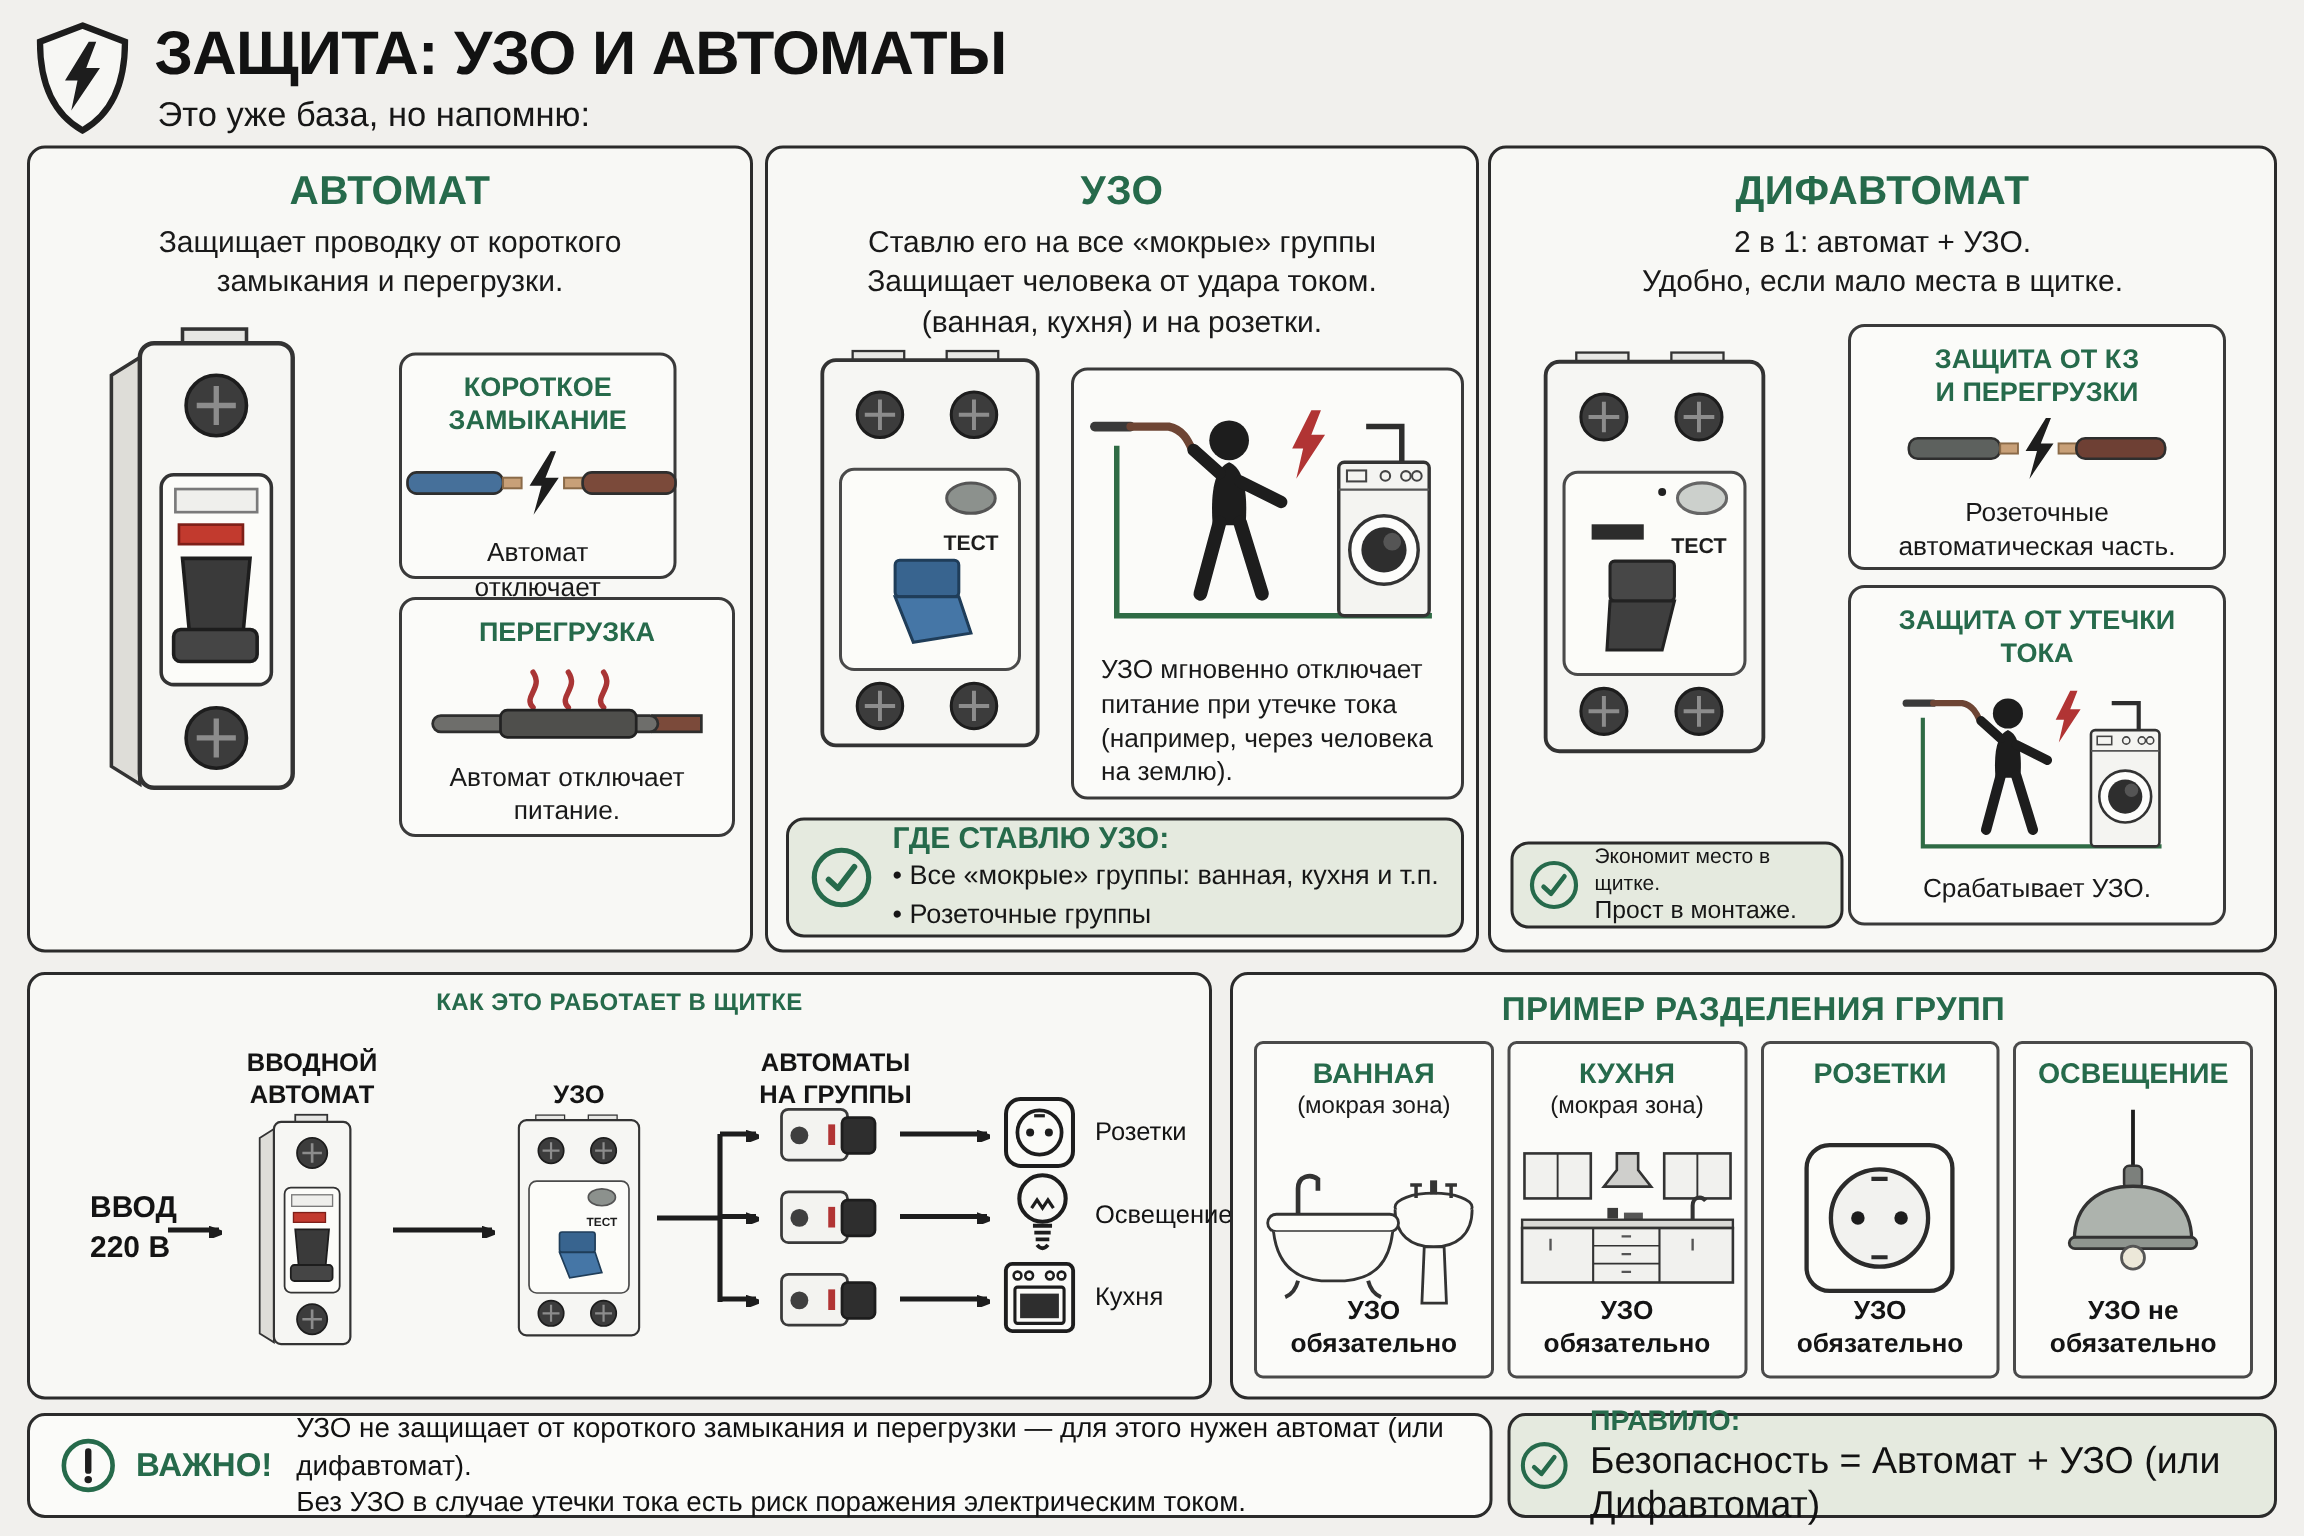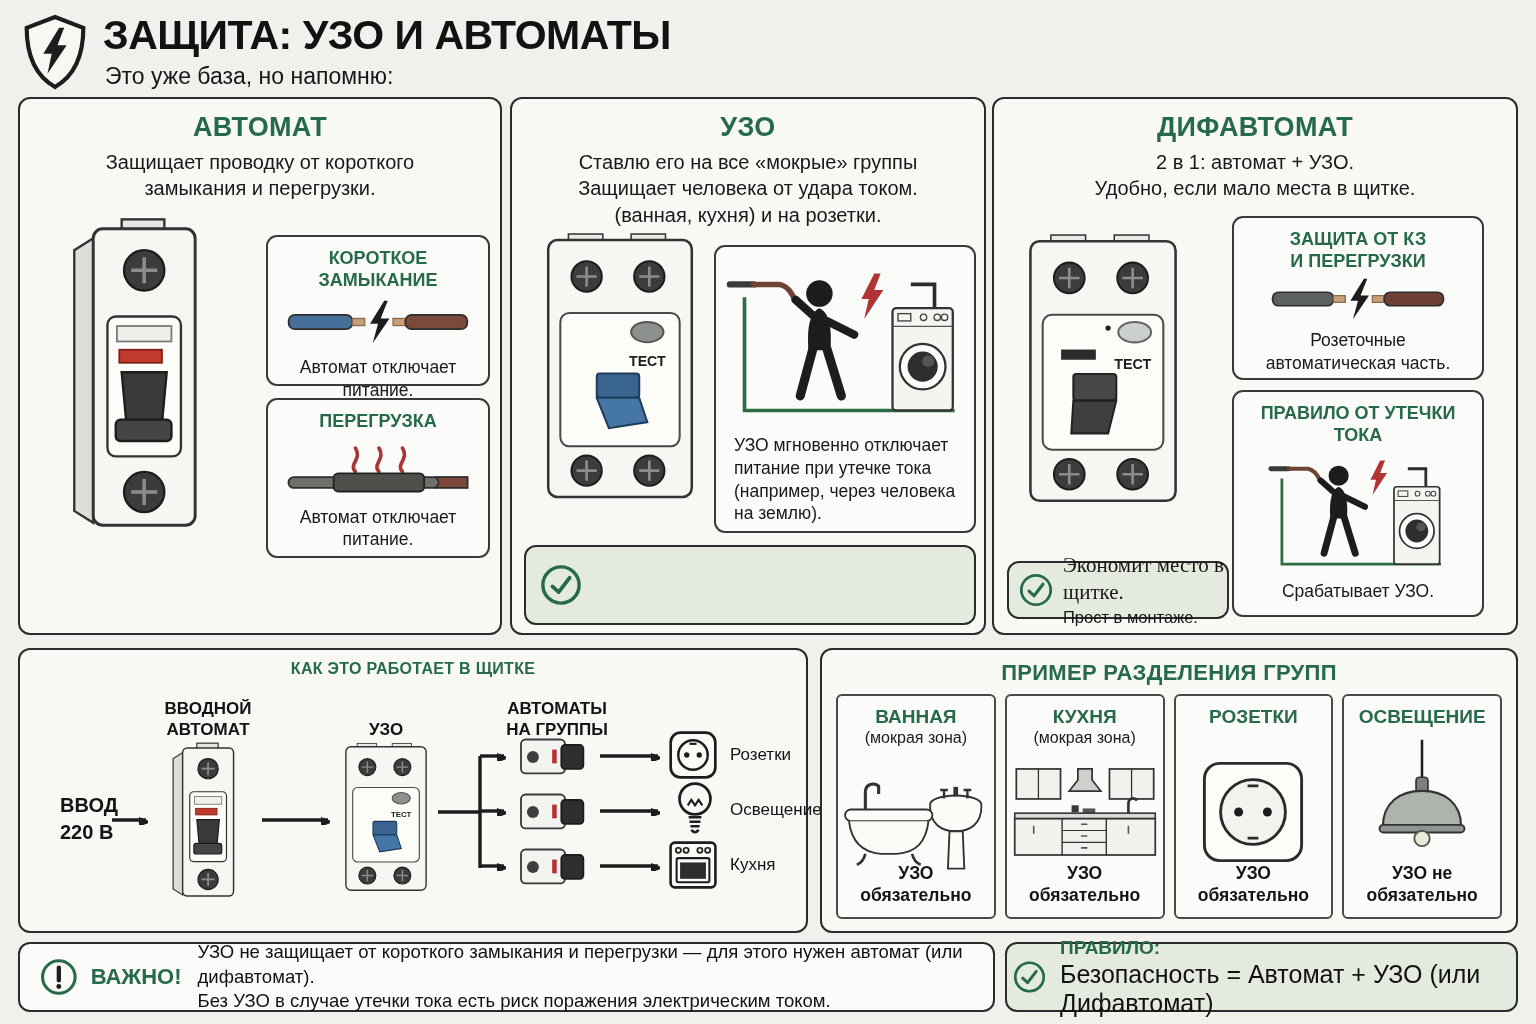--- a/index.html
+++ b/index.html
@@ -271,21 +271,21 @@
   <div class="panel" style="left:18px;top:97px;width:484px;height:538px;">
     <div class="p-title">АВТОМАТ</div>
     <div class="p-desc">
       <div>Защищает проводку от короткого</div>
       <div>замыкания и перегрузки.</div>
     </div>
     <svg class="device" style="left:28px;top:118px;" width="190" height="320" viewBox="0 0 160 270">
         <use href="#sym-breaker1"></use>
       </svg>
 
-    <div class="subbox" style="left:246px;top:136px;width:224px;height:151px;">
+    <div class="subbox" style="left:246px;top:136px;width:185px;height:151px;">
       <div class="sb-title">КОРОТКОЕ ЗАМЫКАНИЕ</div>
       <svg width="186" height="46" viewBox="0 0 210 52" style="margin-top:8px;--wireA:#46709a;--wireB:#7b4a3a;">
           <use href="#sym-wires"></use>
         </svg>
       <div class="sb-caption" style="margin:7px 24px 0;">Автомат отключает питание.</div>
     </div>
 
     <div class="subbox" style="left:246px;top:299px;width:224px;height:160px;">
       <div class="sb-title">ПЕРЕГРУЗКА</div>
       <svg width="190" height="58" viewBox="0 0 210 64" style="margin-top:6px;">
@@ -310,20 +310,25 @@
       <svg width="238" height="169" viewBox="0 0 260 185" style="margin:10px 10px 0;">
           <use href="#sym-scene"></use>
         </svg>
       <div class="sb-caption" style="margin:4px 18px 0;text-align:left;">УЗО мгновенно отключает питание при утечке тока (например, через человека на землю).</div>
     </div>
 
     <div class="green-note" style="left:12px;top:446px;width:452px;height:80px;padding-left:14px;">
       <svg class="gn-icon" width="42" height="42" viewBox="0 0 44 44">
           <use href="#sym-check"></use>
         </svg>
+      <div style="margin-left:13px;">
+        <div class="gn-title">ГДЕ СТАВЛЮ УЗО:</div>
+        <div class="gn-item">• Все «мокрые» группы: ванная, кухня и т.п.</div>
+        <div class="gn-item">• Розеточные группы</div>
+      </div>
     </div>
   </div>
 
   <div class="panel" style="left:992px;top:97px;width:526px;height:538px;">
     <div class="p-title">ДИФАВТОМАТ</div>
     <div class="p-desc">
       <div>2 в 1: автомат + УЗО.</div>
       <div>Удобно, если мало места в щитке.</div>
     </div>
     <svg class="device" style="left:22px;top:134px;" width="174" height="276" viewBox="0 0 170 270">
@@ -336,35 +341,35 @@
         <div>И ПЕРЕГРУЗКИ</div>
       </div>
       <svg width="186" height="44" viewBox="0 0 210 52" style="margin-top:5px;--wireA:#5d615e;--wireB:#6e4034;">
           <use href="#sym-wires"></use>
         </svg>
       <div class="sb-caption" style="margin:4px 26px 0;">Розеточные автоматическая часть.</div>
     </div>
 
     <div class="subbox" style="left:238px;top:291px;width:252px;height:227px;">
       <div class="sb-title">
-        <div>ПРАВИЛО ОТ УТЕЧКИ</div>
+        <div>ЗАЩИТА ОТ УТЕЧКИ</div>
         <div>ТОКА</div>
       </div>
       <svg width="208" height="128" viewBox="0 0 260 185" style="margin-top:2px;">
           <use href="#sym-scene"></use>
         </svg>
       <div class="sb-caption">Срабатывает УЗО.</div>
     </div>
 
     <div class="green-note" style="left:13px;top:462px;width:222px;height:58px;padding-left:10px;">
       <svg class="gn-icon" width="34" height="34" viewBox="0 0 44 44">
           <use href="#sym-check"></use>
         </svg>
       <div style="margin-left:10px;">
-        <div class="gn-item" style="font-size:21px;line-height:1.3;font-family:Liberation Serif, serif;">Экономит место в щитке.</div>
+        <div class="gn-item" style="font-size:14px;line-height:1.3;">Экономит место в щитке.</div>
         <div class="gn-item" style="font-size:16.5px;line-height:1.3;">Прост в монтаже.</div>
       </div>
     </div>
   </div>
 
   <div class="panel" style="left:18px;top:648px;width:790px;height:285px;">
     <div class="p-title" style="top:10px;font-size:16px;">КАК ЭТО РАБОТАЕТ В ЩИТКЕ</div>
 
     <div class="vvod" style="left:40px;top:142px;">
       <div>ВВОД</div>

